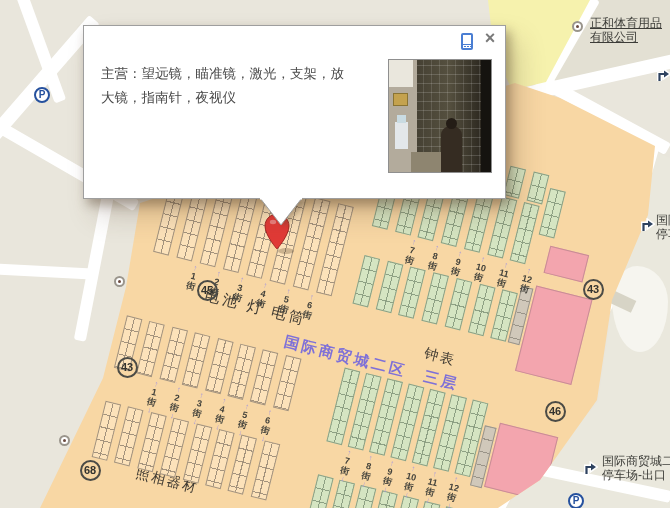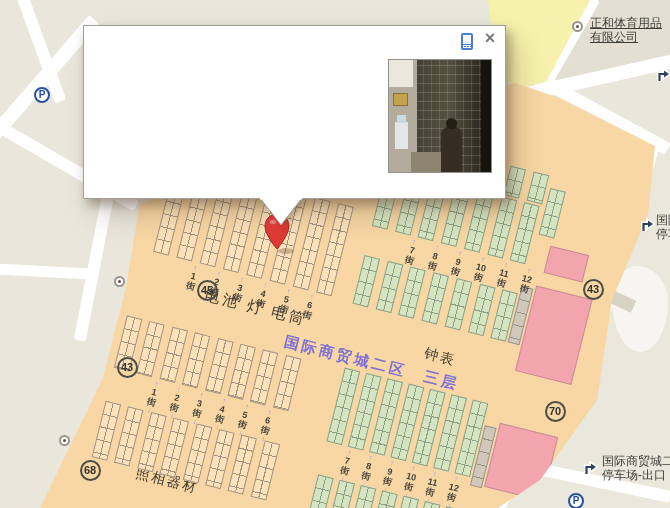--- a/index.html
+++ b/index.html
@@ -238,20 +238,21 @@
     <ellipse cx="11" cy="10" rx="3.2" ry="2.2" fill="rgba(255,255,255,0.35)"></ellipse>
   </svg>
 
   <div class="popup">
     <div class="phone-icon" title="">
       <div class="scr"></div>
       <div class="keys"></div>
     </div>
     <div class="popup-close">×</div>
     <div class="popup-body" id="popupBody">
+        <div>主营：望远镜，瞄准镜，激光，支架，放大镜，指南针，夜视仪</div>
       </div>
     <div class="popup-photo">
       <div class="ph ph-shelf"></div>
       <div class="ph" style="left:0;top:0;width:28px;height:114px;background:#b3ab9c;"></div>
       <div class="ph" style="left:0;top:0;width:24px;height:27px;background:#eae7dd;"></div>
       <div class="ph" style="left:4px;top:33px;width:15px;height:13px;background:#c4a24e;border:1px solid #8a7433;"></div>
       <div class="ph" style="left:6px;top:62px;width:13px;height:27px;background:#e3e7ea;"></div>
       <div class="ph" style="left:8px;top:55px;width:9px;height:8px;background:#c9dbe2;"></div>
       <div class="ph" style="left:22px;top:92px;width:38px;height:22px;background:#8e8570;"></div>
       <div class="ph" style="left:52px;top:66px;width:21px;height:48px;background:#352c22;border-radius:9px 9px 0 0;"></div>
@@ -268,14 +269,14 @@
       </defs>
     <polygon points="12,4 52,4 31,30" fill="rgba(90,70,50,0.30)" filter="url(#tb)"></polygon>
     <polygon points="6,1 48,1 27,28" fill="#ffffff" stroke="#9e9e9e" stroke-width="1"></polygon>
     <rect x="6" y="0" width="42" height="2.5" fill="#ffffff"></rect>
   </svg>
 
 <div class="gate" style="left: 152.5px; top: 279.5px; margin-left: 44px;">45</div>
     <div class="gate" style="left: 582.5px; top: 278.5px;">43</div>
     <div class="gate" style="left: 116.5px; top: 357px;">43</div>
     <div class="gate" style="left: 79.5px; top: 459.5px;">68</div>
-    <div class="gate" style="left: 544.5px; top: 400.5px;">70</div>
+    <div class="gate" style="left: 544.5px; top: 400.5px;">46</div>
   </div>
 
 </body></html>

